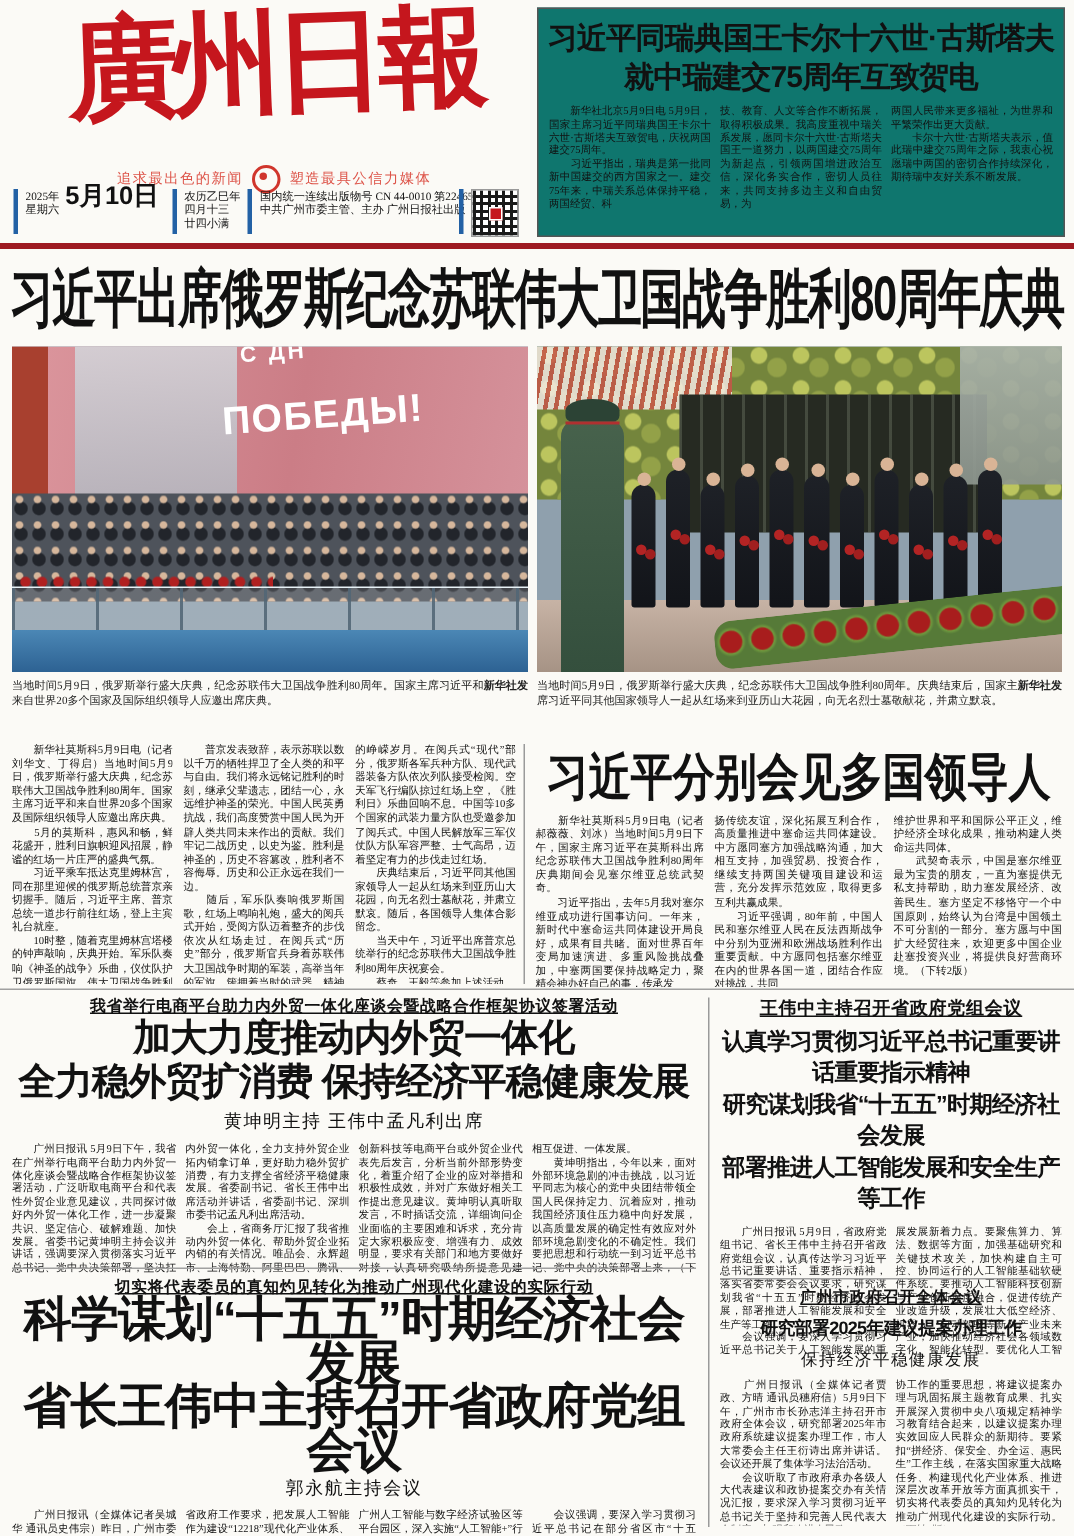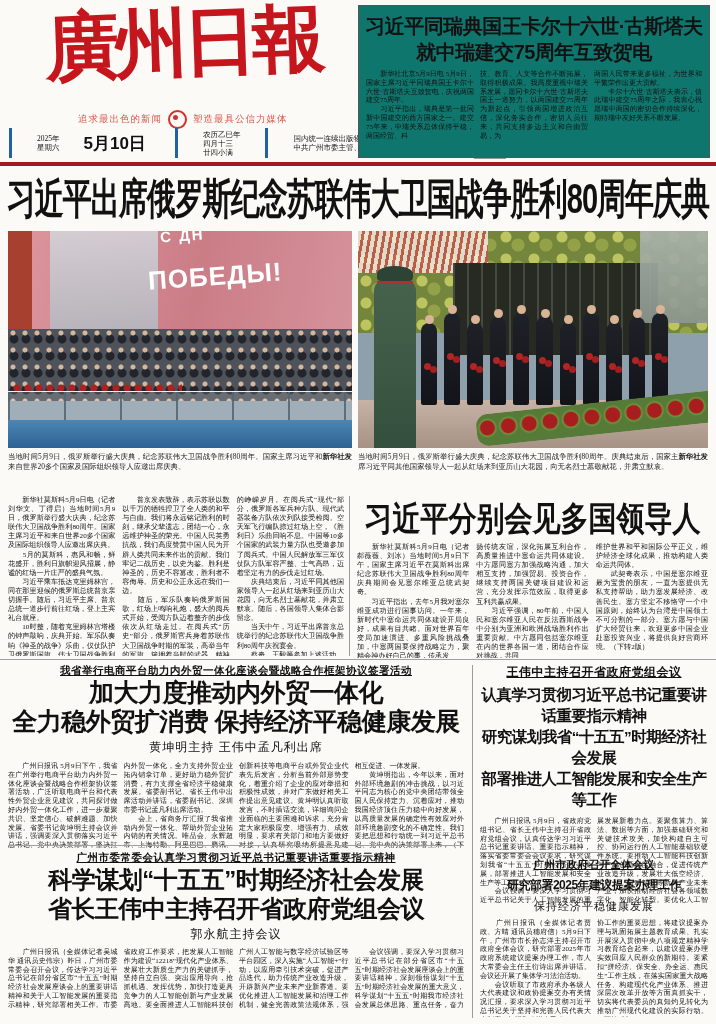--- a/index.html
+++ b/index.html
@@ -7,21 +7,21 @@
     font-family:"Liberation Serif","DejaVu Serif",serif;overflow:hidden;}
   .hei{font-family:"Liberation Sans","DejaVu Sans",sans-serif;}
   
   .masthead-title{position:absolute;left:28px;top:4px;width:310px;text-align:center;
     font-size:74px;line-height:1.05;font-weight:bold;color:#c5161d;
     transform:rotate(-2deg);letter-spacing:-5px;font-family:"DejaVu Serif",serif;}
   .slogan-row{position:absolute;left:78px;top:110px;width:230px;display:flex;align-items:center;
     gap:6px;color:#dd5348;font-size:9.5px;letter-spacing:1px;white-space:nowrap;}
   .logo-circle{width:15px;height:15px;border:2.5px solid #d0352c;border-radius:50%;position:relative;flex:none;}
   .logo-circle::after{content:"";position:absolute;left:3px;top:3px;width:5px;height:5px;border-radius:50%;background:#d0352c;}
-  .date-strip{position:absolute;left:4px;top:126px;width:352px;height:34px;display:flex;align-items:center;font-size:7.5px;line-height:9px;gap:20px;}
+  .date-strip{position:absolute;left:4px;top:126px;width:352px;height:34px;display:flex;align-items:flex-start;font-size:7.5px;line-height:9px;}
   .vbar{width:3px;height:30px;background:#2361a5;margin:0 5px;flex:none;}
   .date-main{font-size:17px;font-weight:bold;margin:0 4px;white-space:nowrap;}
   .tiny-stack{display:flex;flex-direction:column;justify-content:center;white-space:nowrap;}
   .qr{width:30px;height:30px;background:#fff;border:1px solid #999;position:relative;flex:none;
     background-image:repeating-linear-gradient(0deg,#1a1a1a 0 2px,transparent 2px 5px),
                      repeating-linear-gradient(90deg,#1a1a1a 0 2px,transparent 2px 5px);}
   .qr::after{content:"";position:absolute;left:11px;top:11px;width:7px;height:7px;background:#c5161d;border:1px solid #fff;}
   .red-rule{position:absolute;left:0;top:162px;width:716px;height:4px;background:#9e1b22;}
   
   .tr-box{position:absolute;left:358px;top:5px;width:352px;height:153px;border:1px solid #555;box-sizing:border-box;background:#0f766e;}
@@ -96,21 +96,21 @@
   .section{position:absolute;}
   .kicker{text-align:center;font-size:10.5px;font-weight:bold;letter-spacing:0.5px;text-decoration:underline;}
   .sec-headline{text-align:center;font-weight:900;letter-spacing:-0.5px;}
   .byline{text-align:center;font-size:12px;margin-top:3px;letter-spacing:1px;}
   .sec-body{display:flex;gap:6px;overflow:hidden;text-align:justify;}
   #section-trade{left:8px;top:664px;width:456px;}
   #section-trade .sec-headline{font-size:25px;line-height:29px;}
   #section-trade .sec-body{height:88px;margin-top:6px;}
   #hrule-left{left:8px;top:845px;width:456px;}
   #section-committee{left:8px;top:851px;width:456px;}
-  #section-committee .sec-headline{font-size:24px;line-height:29px;}
+  #section-committee .sec-headline{font-size:32px;line-height:29px;}
   #section-committee .sec-body{height:62px;margin-top:5px;}
   #section-partygroup{left:480px;top:664px;width:228px;}
   #section-partygroup .kicker{font-size:12px;}
   #section-partygroup .sec-headline{font-size:15.5px;line-height:21px;margin-top:3px;}
   #section-partygroup .sec-body{height:86px;margin-top:7px;}
   #hrule-right{left:480px;top:852px;width:228px;}
   #section-citygov{left:480px;top:858px;width:228px;}
   #section-citygov .sec-headline{font-size:12px;line-height:22px;margin-top:2px;}
   #section-citygov .kicker{font-size:10.5px;}
   #section-citygov .byline{font-size:11px;}
@@ -255,21 +255,21 @@
 　　会上，省商务厅汇报了我省推动内外贸一体化、帮助外贸企业拓内销的有关情况。唯品会、永辉超市、上海特勤、阿里巴巴、腾讯、京东、美团、抖音、快手、小红书、深圳优合、广东新宝电器、要石</div>
       <div class="ncol">创新科技等电商平台或外贸企业代表先后发言，分析当前外部形势变化，着重介绍了企业的应对举措和积极性成效，并对广东做好相关工作提出意见建议。黄坤明认真听取发言，不时插话交流，详细询问企业面临的主要困难和诉求，充分肯定大家积极应变、增强有力、成效明显，要求有关部门和地方要做好对接，认真研究吸纳所提意见建议，把相关工作做得更加扎实精准有效，推动内外贸</div>
       <div class="ncol">相互促进、一体发展。
 　　黄坤明指出，今年以来，面对外部环境急剧的冲击挑战，以习近平同志为核心的党中央团结带领全国人民保持定力、沉着应对，推动我国经济顶住压力稳中向好发展，以高质量发展的确定性有效应对外部环境急剧变化的不确定性。我们要把思想和行动统一到习近平总书记、党中央的决策部署上来，（下转4版）</div>
     </div>
   </div>
 
   <div class="hrule" id="hrule-left"></div>
 
   <div class="section" id="section-committee">
-    <div class="kicker hei">广州市委常委会认真学习贯彻习近平总书记重要讲话重要指示精神</div>
+    <div class="kicker hei">切实将代表委员的真知灼见转化为推动广州现代化建设的实际行动</div>
     <div class="sec-headline hei">
       <div>科学谋划“十五五”时期经济社会发展</div>
       <div>省长王伟中主持召开省政府党组会议</div>
     </div>
     <div class="byline hei">郭永航主持会议</div>
     <div class="sec-body">
       <div class="ncol">　　广州日报讯（全媒体记者吴城华 通讯员史伟宗）昨日，广州市委常委会召开会议，传达学习习近平总书记在部分省区市“十五五”时期经济社会发展座谈会上的重要讲话精神和关于人工智能发展的重要指示精神，研究部署相关工作。市委书记郭永航主持会议。
 　　会议强调，要认真落实党中央决策部署和</div>
       <div class="ncol">省政府工作要求，把发展人工智能作为建设“12218”现代化产业体系、发展壮大新质生产力的关键抓手，坚持自立自强、突出应用导向，抢抓机遇、发挥优势，加快打造更具竞争力的人工智能创新与产业发展高地。要全面推进人工智能科技创新、产业发展和治理相关工作，加强芯片、基础软件等核心技术攻关，高水平建设</div>
       <div class="ncol">广州人工智能与数字经济试验区等平台园区，深入实施“人工智能+”行动，以应用牵引技术突破，促进产品迭代，助力传统产业改造升级，开辟新兴产业未来产业新赛道。要优化推进人工智能发展和治理工作机制，健全完善政策法规体系，强化人才、金融等要素保障，实施分级分类监管，推动人工智能健康有序发展。</div>

